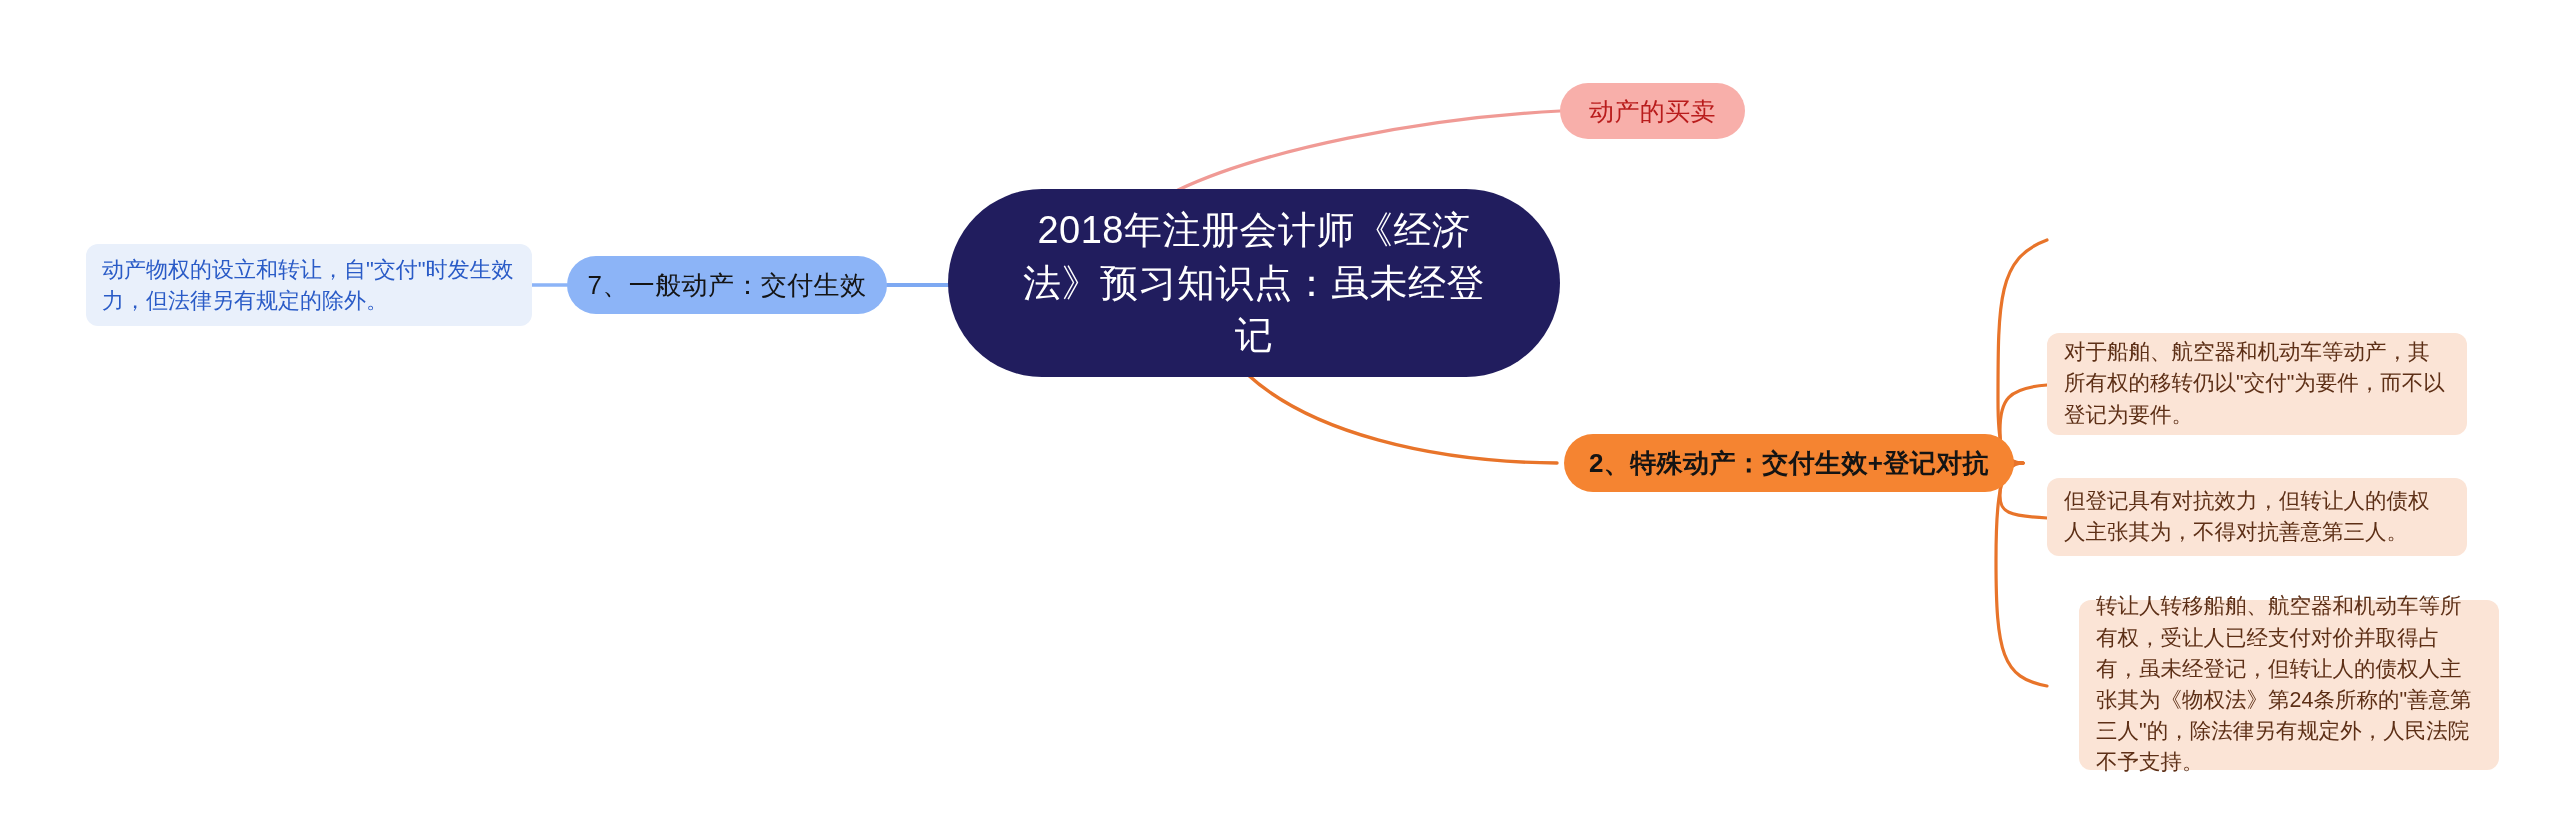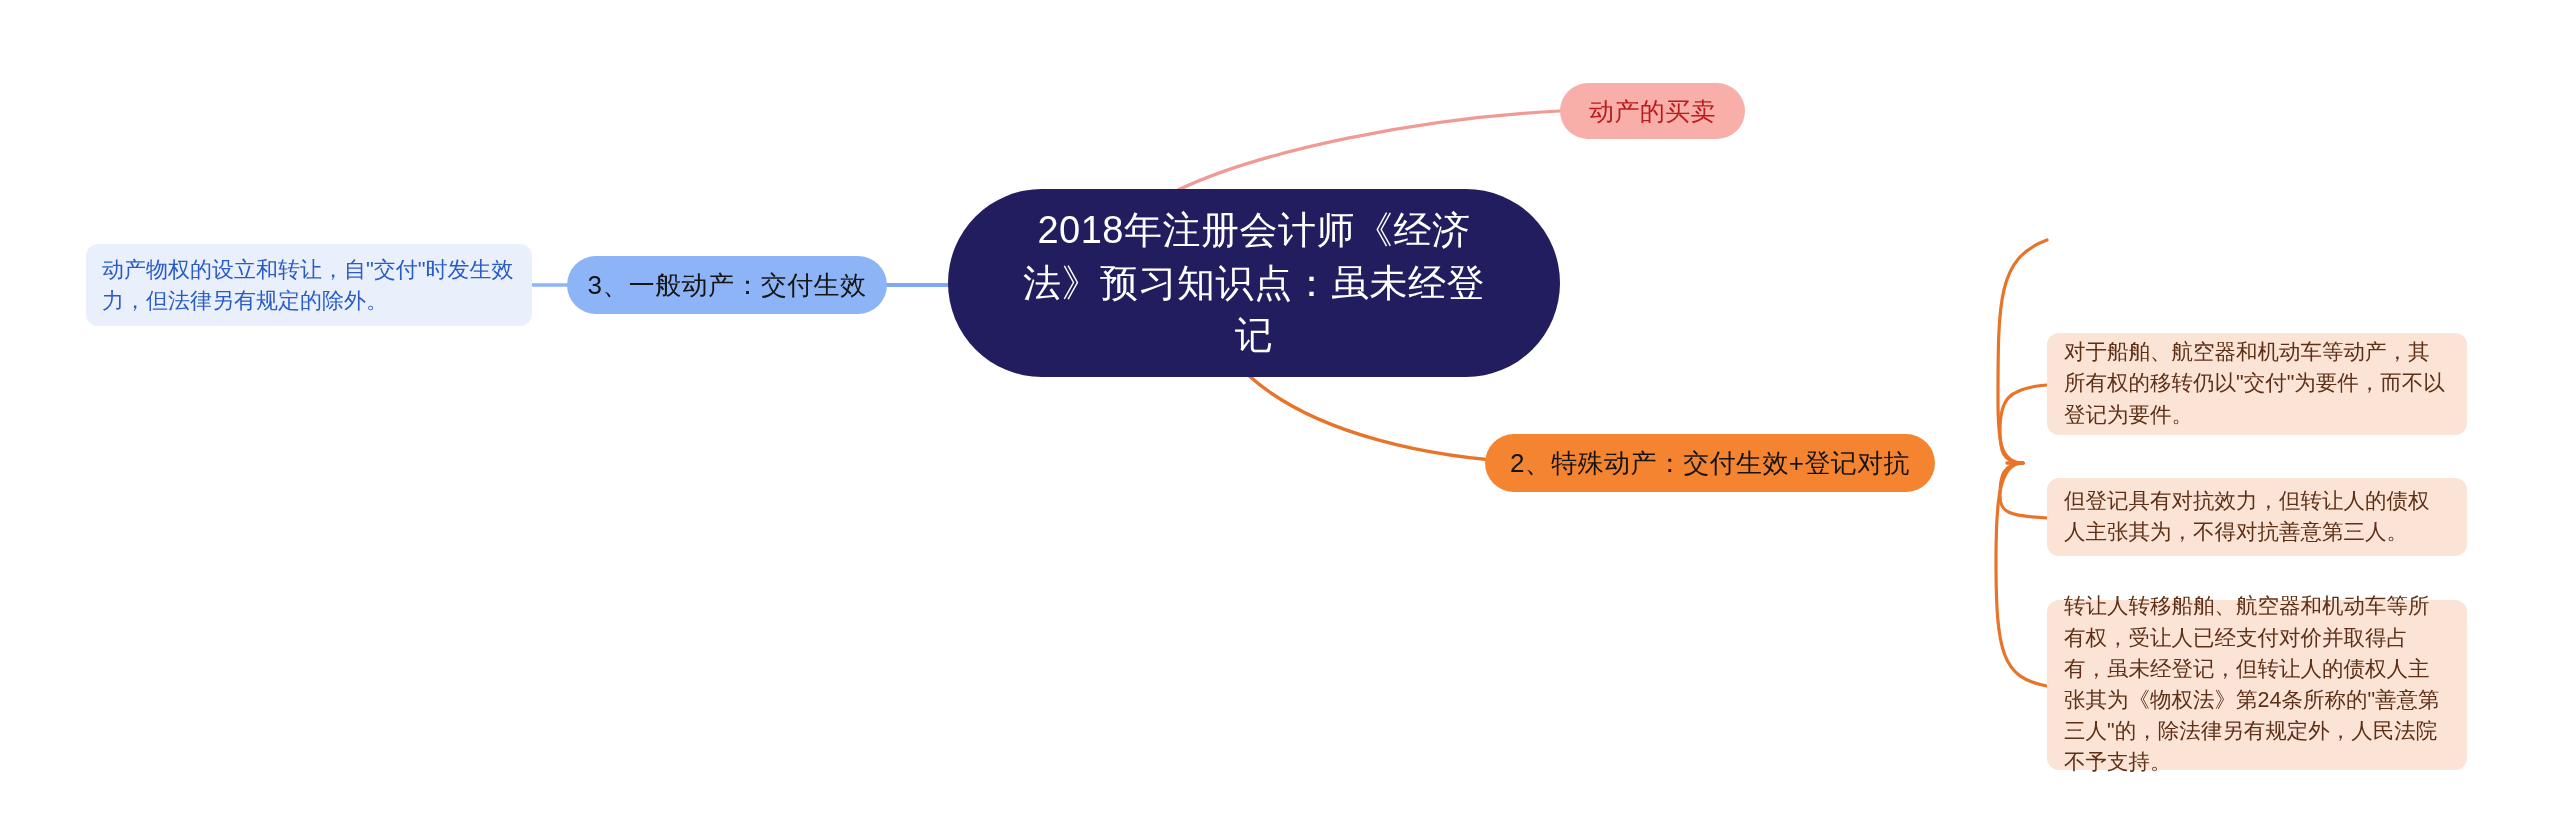--- a/index.html
+++ b/index.html
@@ -86,31 +86,32 @@
     background: #8cb4f7;
     color: #141414;
     justify-content: center;
     text-align: center;
     font-size: 26px;
     letter-spacing: 0.4px;
   }
 
   
   .pill-orange {
-    left: 1485px;
+    left: 1564px;
     top: 434px;
     width: 450px;
     height: 58px;
     border-radius: 29px;
     background: #f58431;
     color: #141414;
     justify-content: center;
     text-align: center;
     font-size: 26px;
     letter-spacing: 0.4px;
+    font-weight: bold;
   }
 
   
   .leaf-blue {
     left: 86px;
     top: 244px;
     width: 446px;
     height: 82px;
     border-radius: 12px;
     background: #e9f0fb;
@@ -129,21 +130,21 @@
     background: #fbe4d6;
     color: #5d2f16;
     font-size: 21.5px;
     line-height: 1.45;
     padding: 13px 17px;
     align-items: center;
   }
   .leaf-peach.p1 { top: 188px;  height: 102px; }
   .leaf-peach.p2 { top: 333px;  height: 102px; }
   .leaf-peach.p3 { top: 478px;  height: 78px;  }
-  .leaf-peach.p4 { top: 600px;  height: 170px; }
+  .leaf-peach.p4 { top: 600px;  height: 170px; margin-left: 32px; }
 </style>
 </head>
 <body>
 
 <div id="mindmap">
 
   <svg id="connectors" viewBox="0 0 2560 831" width="2560" height="831" xmlns="http://www.w3.org/2000/svg">
 
     <path d="M 1178 190 C 1262 150 1420 118 1560 111" fill="none" stroke="#f09a95" stroke-width="3.2" stroke-linecap="round"></path>
 
@@ -161,21 +162,21 @@
 
     <path d="M 2023 463 C 2002 463 2000 478 2000 496 C 2000 512 2008 516 2047 518" fill="none" stroke="#e8742a" stroke-width="3.2" stroke-linecap="round"></path>
 
     <path d="M 2023 463 C 1999 463 1996 500 1996 560 C 1996 652 2002 678 2047 686" fill="none" stroke="#e8742a" stroke-width="3.2" stroke-linecap="round"></path>
   </svg>
 
   <div class="node root-node">2018年注册会计师《经济法》预习知识点：虽未经登记</div>
 
   <div class="node pill-pink">动产的买卖</div>
 
-  <div class="node pill-blue">3、一般动产：交付生效</div>
+  <div class="node pill-blue">7、一般动产：交付生效</div>
 
   <div class="node leaf-blue">动产物权的设立和转让，自"交付"时发生效力，但法律另有规定的除外。</div>
 
   <div class="node pill-orange">2、特殊动产：交付生效+登记对抗</div>
 
 
   <div class="node leaf-peach p2">对于船舶、航空器和机动车等动产，其所有权的移转仍以"交付"为要件，而不以登记为要件。</div>
 
   <div class="node leaf-peach p3">但登记具有对抗效力，但转让人的债权人主张其为，不得对抗善意第三人。</div>
 

